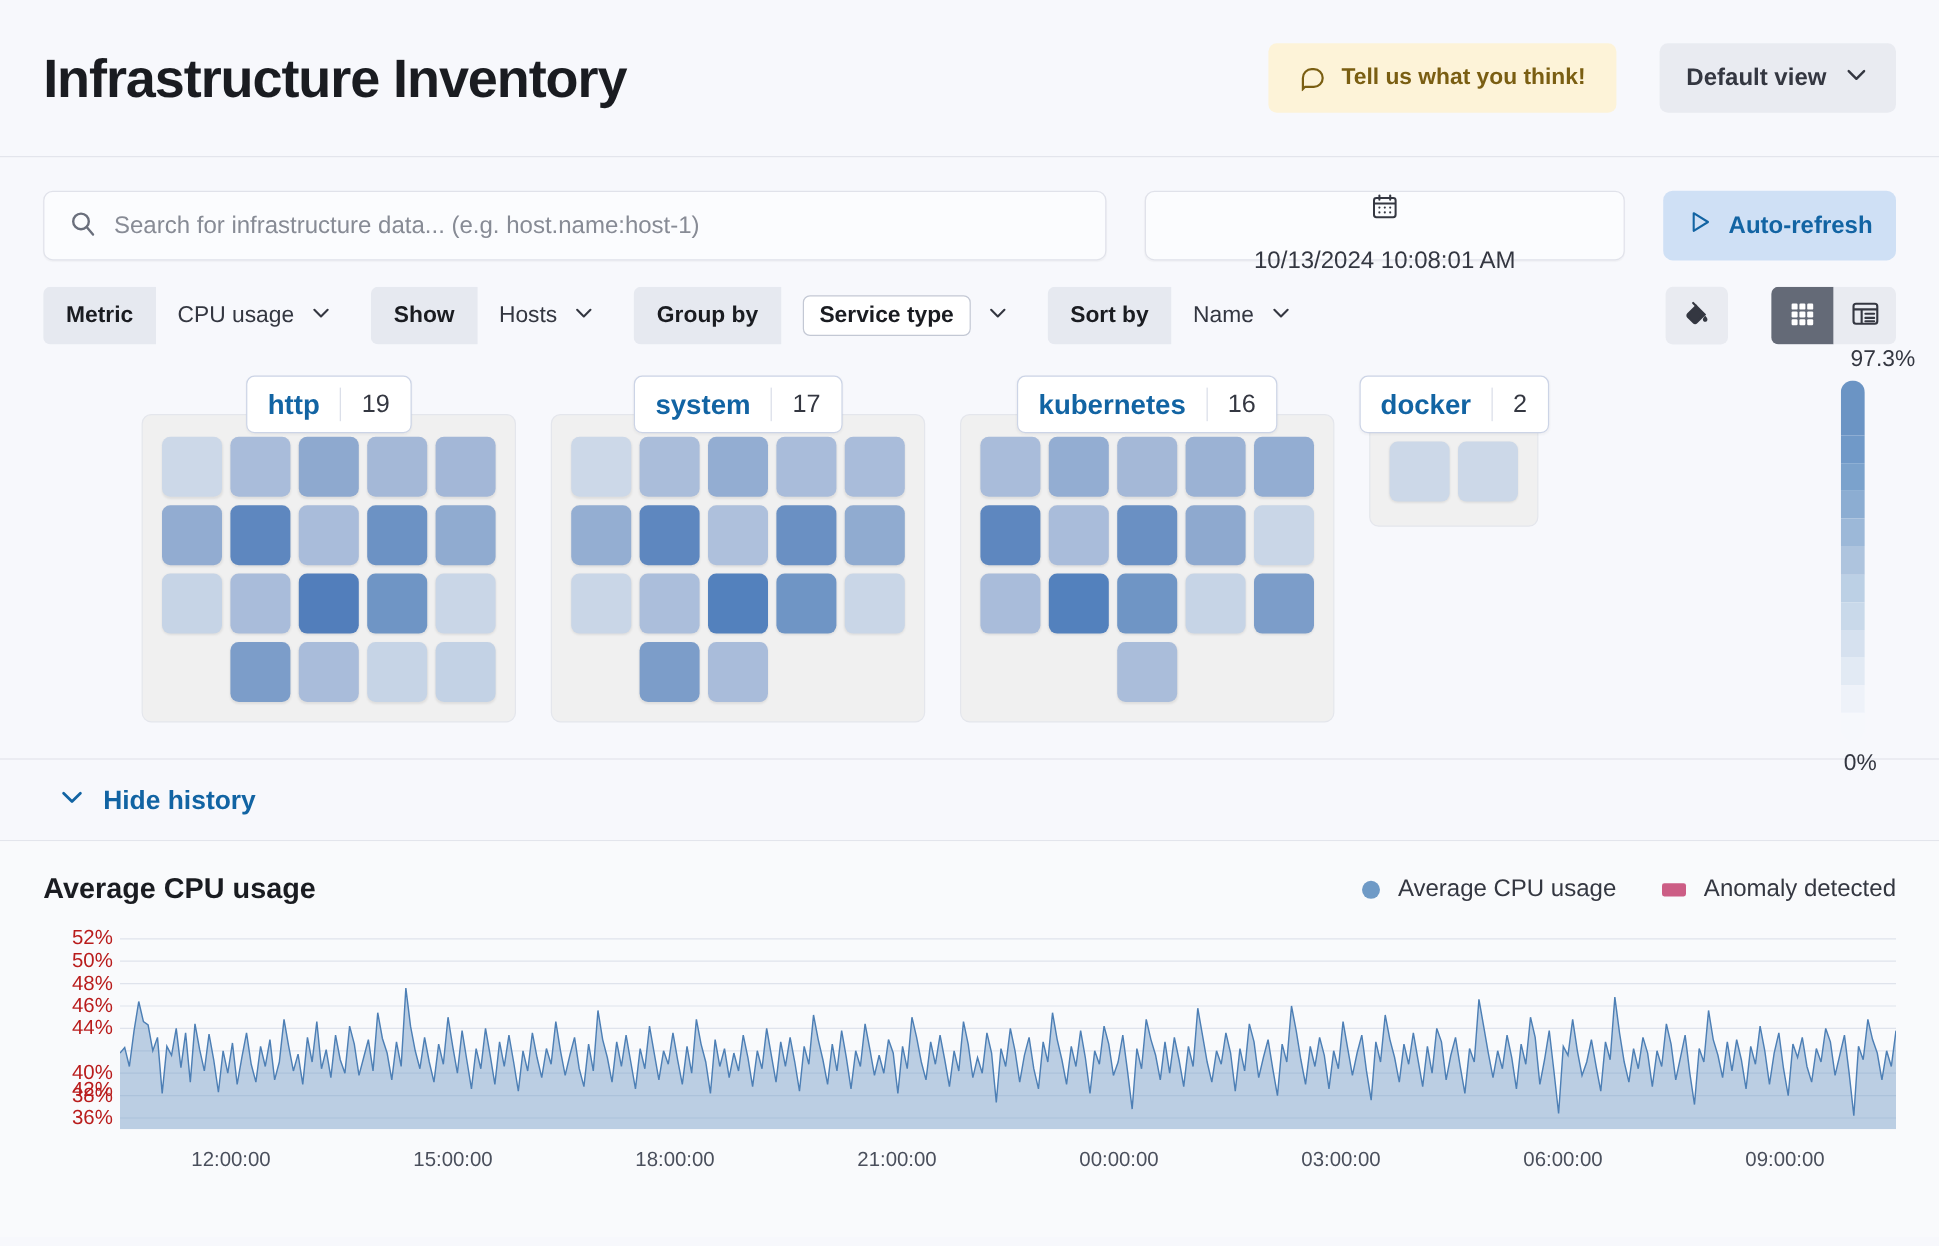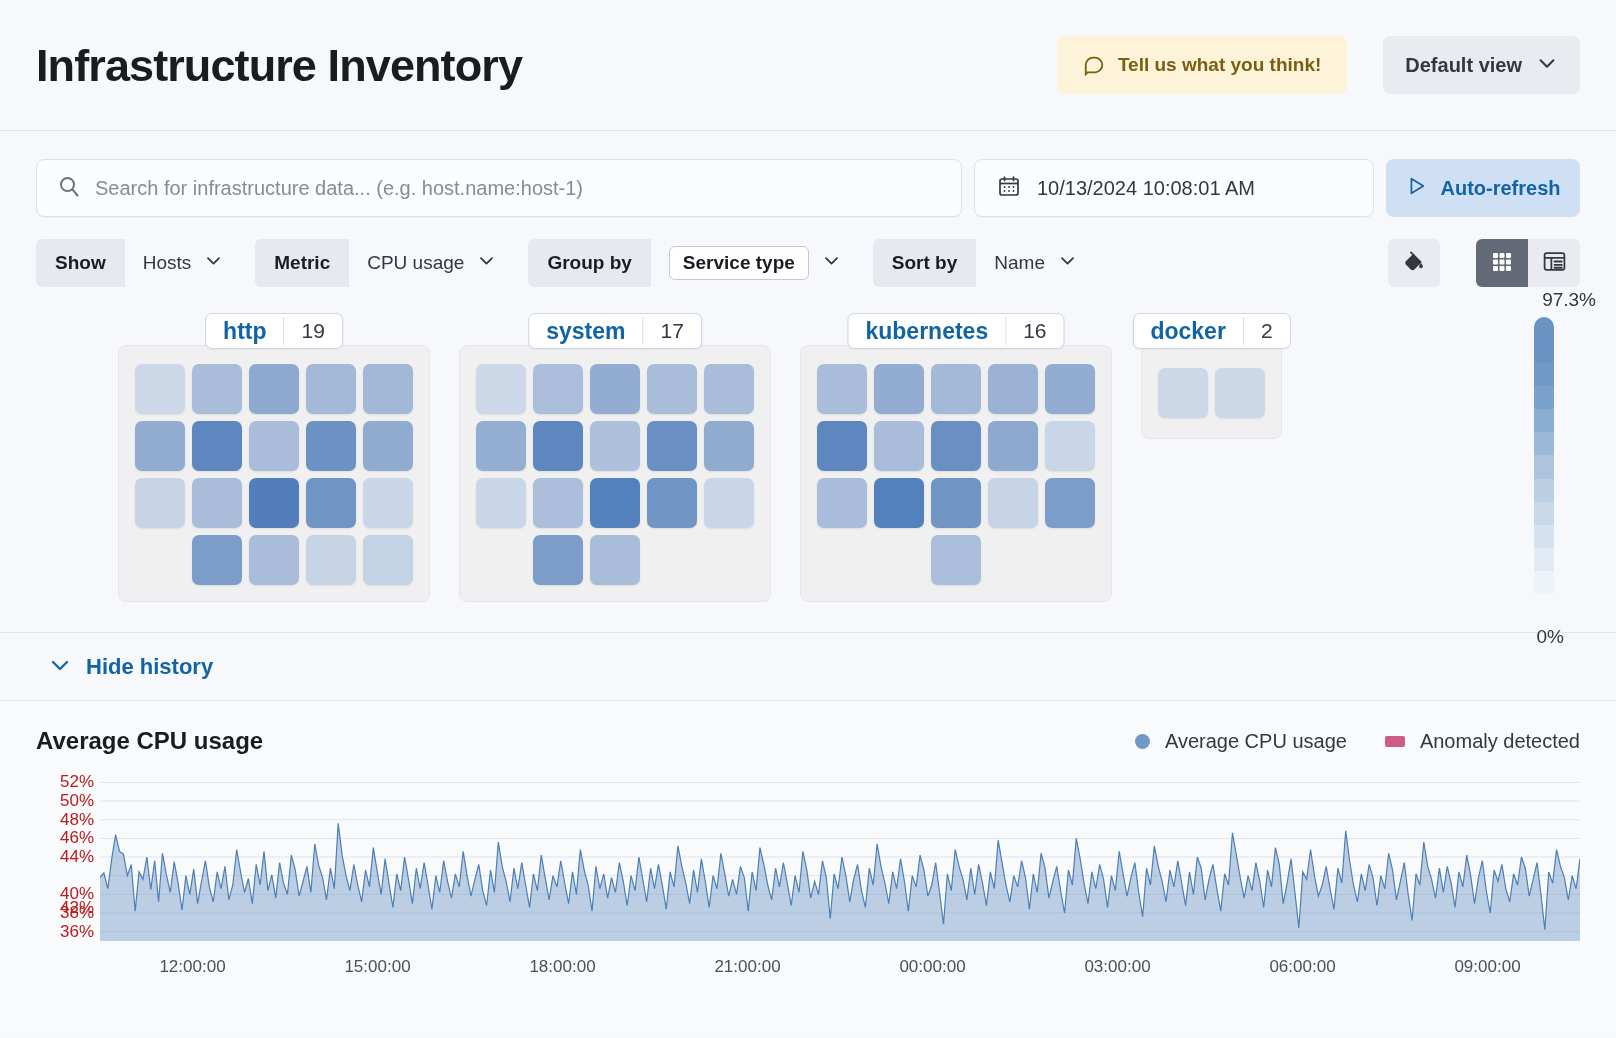--- a/index.html
+++ b/index.html
@@ -61,21 +61,21 @@
     align-items: center;
     gap: 14px;
     font-size: 20px;
     font-weight: 600;
     cursor: pointer;
     font-family: inherit;
   }
 
   
   .toolbar { padding: 28px 36px 0 36px; }
-  .search-row { display: flex; align-items: center; gap: 12px; }
+  .search-row { display: flex; align-items: center; gap: 32px; }
   .search-box {
     flex: 1;
     height: 58px;
     background: #fbfcfe;
     border: 1px solid #e0e2ea;
     border-radius: 8px;
     display: flex;
     align-items: center;
     gap: 14px;
     padding: 0 20px;
@@ -88,20 +88,21 @@
     background: #fbfcfe;
     border: 1px solid #e0e2ea;
     border-radius: 8px;
     display: flex;
     align-items: center;
     gap: 16px;
     padding: 0 22px;
     font-size: 20px;
     color: #343741;
     box-shadow: 0 1px 1px rgba(0,0,0,0.03);
+    flex-direction: column;
   }
   .refresh-btn {
     width: 194px;
     height: 58px;
     background: #cfe0f5;
     border: none;
     border-radius: 8px;
     display: flex;
     align-items: center;
     justify-content: center;
@@ -189,21 +190,21 @@
   }
   .group { position: relative; }
   .group-badge {
     position: absolute;
     top: -32px;
     left: 50%;
     transform: translateX(-50%);
     background: #ffffff;
     border: 1px solid #ccd4e6;
     border-radius: 7px;
-    height: 36px;
+    height: 48px;
     display: flex;
     align-items: center;
     z-index: 3;
     box-shadow: 0 1px 2px rgba(0,0,0,0.04);
     white-space: nowrap;
   }
   .group-name {
     padding: 0 17px;
     font-size: 23px;
     font-weight: 700;
@@ -378,35 +379,35 @@
             <polygon points="7,4 20,12 7,20"></polygon>
           </svg>
       </span>
       <span>Auto-refresh</span>
     </button>
   </div>
 
   <div class="filters-row">
 
     <div class="filter-group">
-      <div class="filter-label">Show</div>
+      <div class="filter-label">Metric</div>
       <div class="filter-value">
-        <span>Hosts</span>
+        <span>CPU usage</span>
         <span>
           <svg width="19" height="19" viewBox="0 0 24 24" fill="none" stroke="#343741" stroke-width="2.2" stroke-linecap="round" stroke-linejoin="round">
               <polyline points="5 9 12 16 19 9"></polyline>
             </svg>
         </span>
       </div>
     </div>
 
     <div class="filter-group">
-      <div class="filter-label">Metric</div>
+      <div class="filter-label">Show</div>
       <div class="filter-value">
-        <span>CPU usage</span>
+        <span>Hosts</span>
         <span>
           <svg width="19" height="19" viewBox="0 0 24 24" fill="none" stroke="#343741" stroke-width="2.2" stroke-linecap="round" stroke-linejoin="round">
               <polyline points="5 9 12 16 19 9"></polyline>
             </svg>
         </span>
       </div>
     </div>
 
     <div class="filter-group">
       <div class="filter-label">Group by</div>

